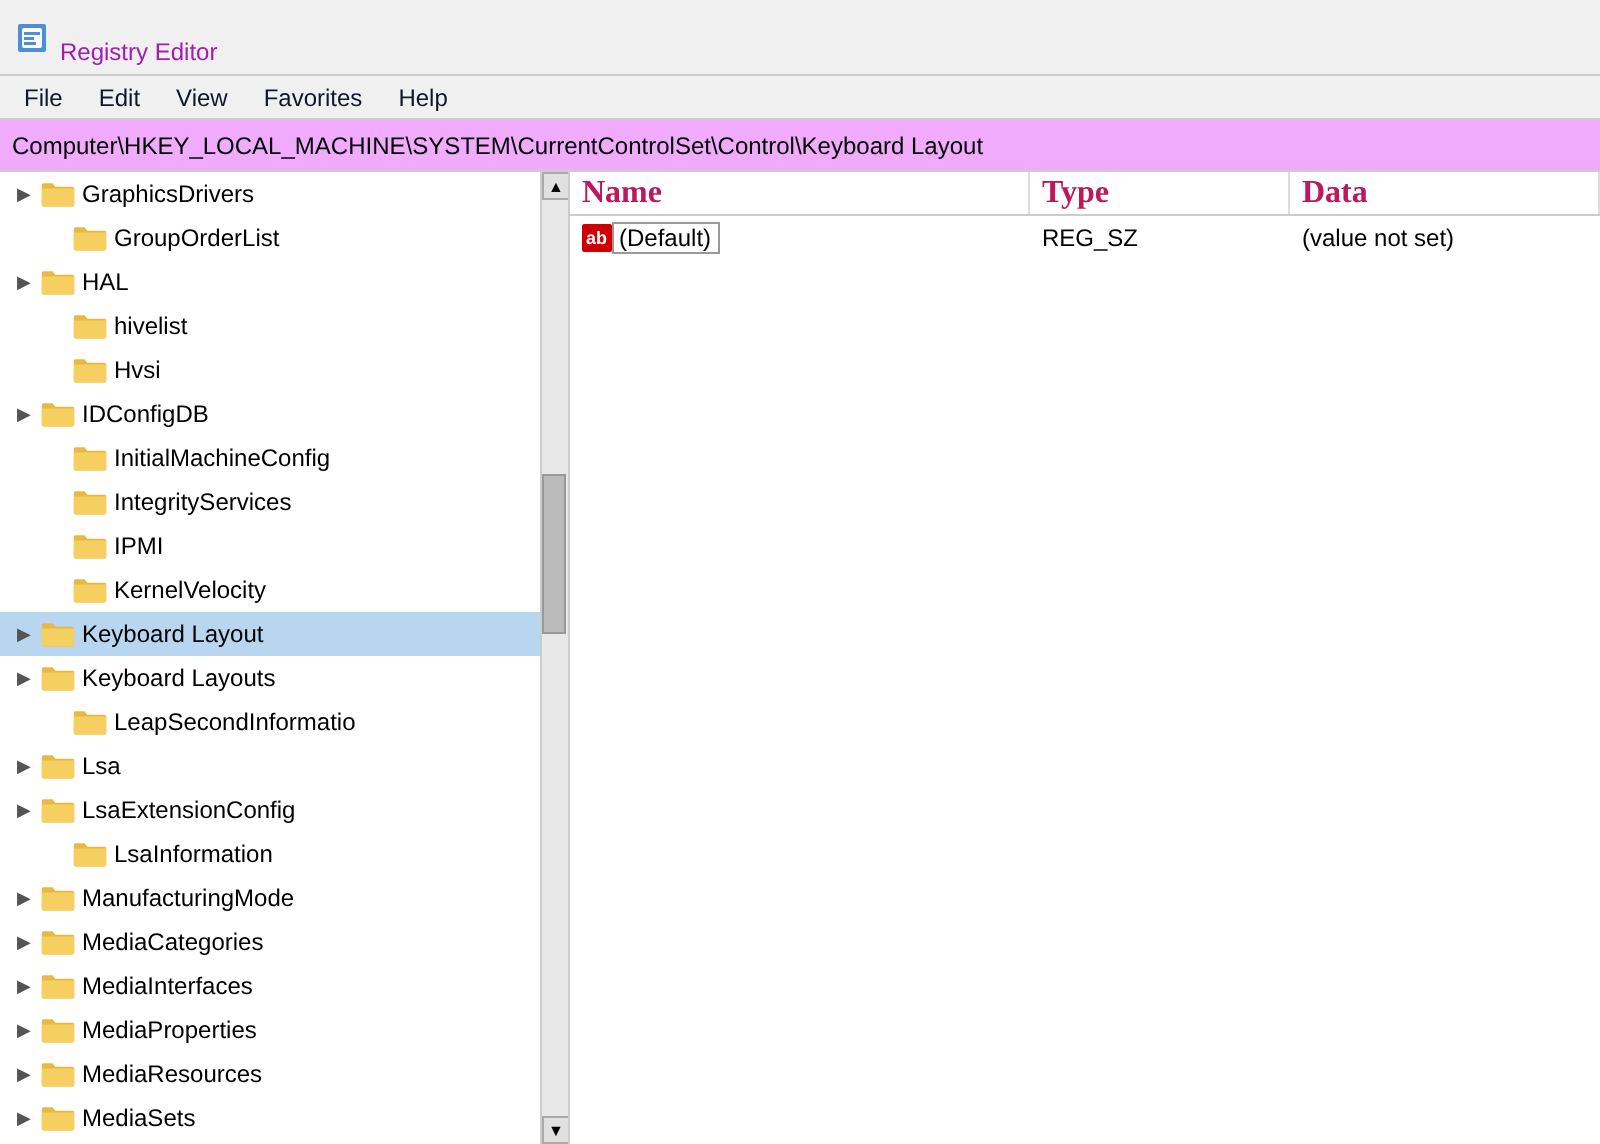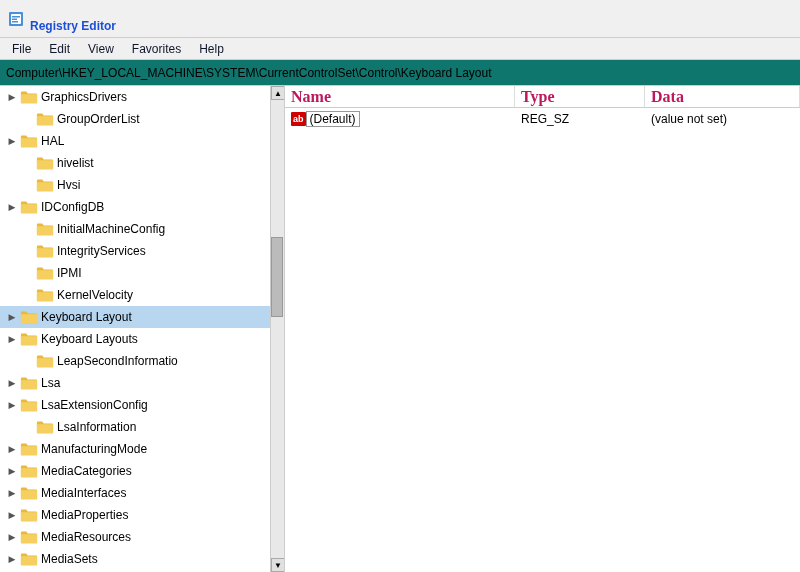--- a/index.html
+++ b/index.html
@@ -24,22 +24,22 @@
     }
     .title-bar-icon {
       width: 16px;
       height: 16px;
       display: flex;
       align-items: center;
       justify-content: center;
     }
     .title-bar-text {
       font-size: 12px;
-      font-weight: bold;
-      color: #1d4ed8;
+      font-weight: normal;
+      color: #a21caf;
       margin-top: 15px;
     }
 
     
     .menu-bar {
       background: #f0f0f0;
       height: 22px;
       display: flex;
       align-items: center;
       padding: 0 4px;
@@ -48,21 +48,21 @@
     }
     .menu-item {
       padding: 2px 8px;
       cursor: pointer;
       font-size: 12px;
       color: #0f172a;
     }
 
     
     .address-bar {
-      background: #0f766e;
+      background: #f0abfc;
       height: 26px;
       display: flex;
       align-items: center;
       padding: 0 6px;
       border-bottom: 1px solid #ccc;
       font-size: 12px;
       color: #000;
     }
 
     

